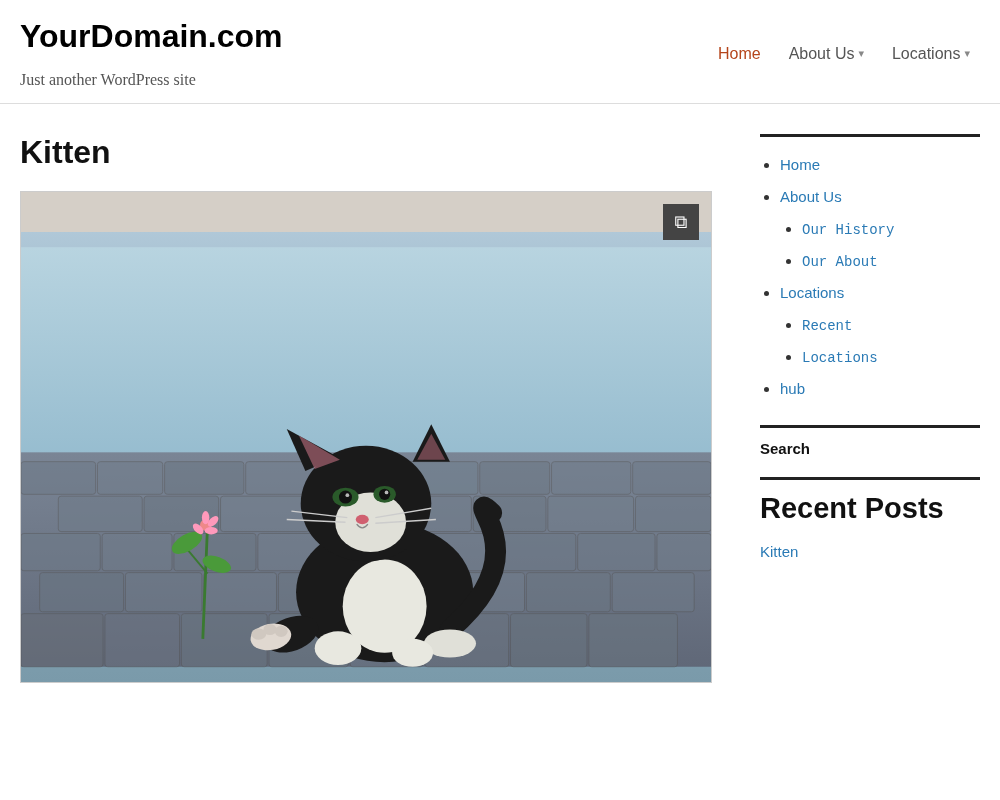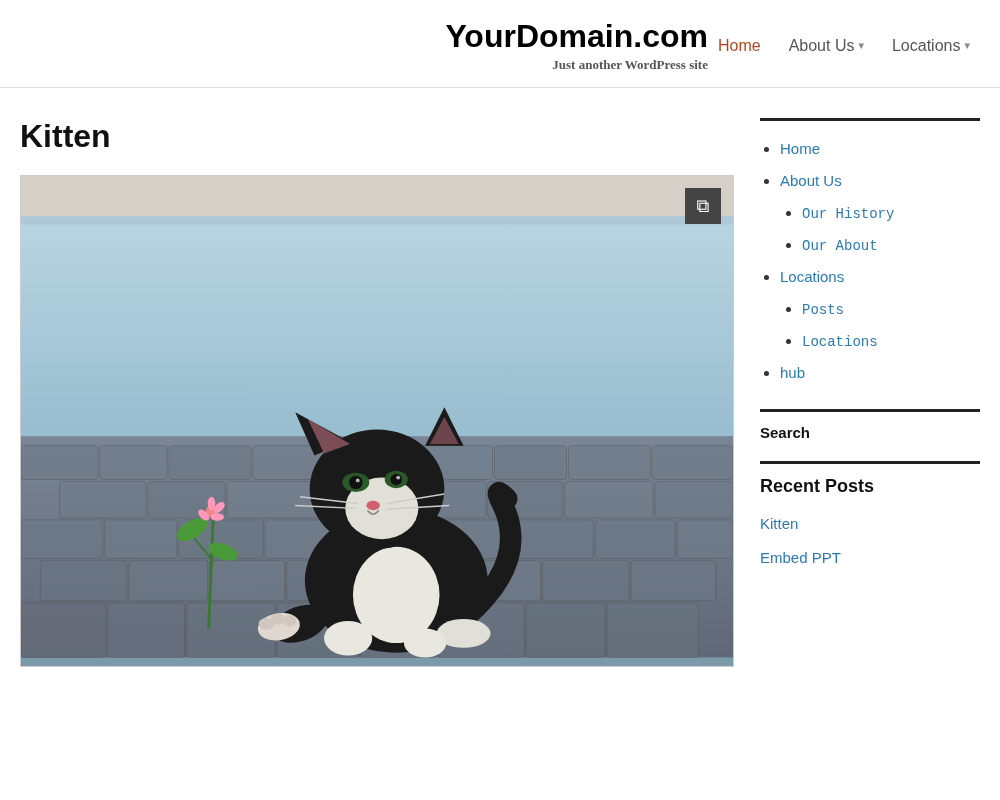--- a/index.html
+++ b/index.html
@@ -6,53 +6,52 @@
     body { font-family: Georgia, 'Times New Roman', serif; background: #fff; color: #333; font-size: 16px; }
 
     
     #site-header {
       display: flex;
       align-items: center;
       justify-content: space-between;
       padding: 18px 20px 14px 20px;
       border-bottom: 1px solid #ddd;
     }
-    #site-branding { flex: 1; text-align: right; }
+    #site-branding { flex: 1; }
     #site-title {
       font-size: 32px;
       font-weight: bold;
       color: #000;
       font-family: Arial, sans-serif;
     }
     #site-tagline {
-      font-size: 13px;
+      font-size: 16px;
       color: #555;
-      margin-top: 2px;
-      font-weight: bold;
+      margin-top: 16px;
     }
     #site-nav { display: flex; align-items: center; gap: 8px; }
     .nav-item {
       display: flex;
       align-items: center;
       padding: 4px 10px;
       font-size: 16px;
       color: #555;
       cursor: pointer;
       font-family: Arial, sans-serif;
       gap: 4px;
       position: relative;
     }
     .nav-item.active { color: #b5451b; }
     .nav-item .chevron { font-size: 11px; color: #888; }
 
     
     #main-wrapper {
       display: flex;
       padding: 30px 20px 20px 20px;
-      gap: 26px;
+      gap: 48px;
       max-width: 1000px;
     }
     #content-area { flex: 1; min-width: 0; }
     #sidebar { width: 220px; flex-shrink: 0; }
 
     
     #post-title {
       font-size: 32px;
       font-weight: bold;
       color: #111;
@@ -150,21 +149,21 @@
       border: 1px solid #bbb;
       border-left: none;
       padding: 6px 10px;
       font-size: 13px;
       cursor: pointer;
       color: #333;
       font-family: Arial, sans-serif;
     }
 
     .recent-posts-title {
-      font-size: 18px;
+      font-size: 29px;
       font-weight: bold;
       color: #111;
       margin-bottom: 10px;
       font-family: Arial, sans-serif;
     }
     .recent-posts-list {
       list-style: none;
       padding: 0;
       line-height: 2.1;
     }
@@ -350,21 +349,21 @@
             </li>
             <li>
               <a href="#">Our About</a>
             </li>
           </ul>
         </li>
         <li>
           <a href="#">Locations</a>
           <ul class="sidebar-nav-sublist">
             <li>
-              <a href="#">Posts</a>
+              <a href="#">Recent</a>
             </li>
             <li>
               <a href="#">Locations</a>
             </li>
           </ul>
         </li>
         <li>
           <a href="#">hub</a>
         </li>
       </ul>
@@ -375,19 +374,16 @@
       <label class="search-label">Search</label>
     </div>
 
     <div class="sidebar-section">
       <hr class="sidebar-divider">
       <div class="recent-posts-title">Recent Posts</div>
       <ul class="recent-posts-list">
         <li>
           <a href="#">Kitten</a>
         </li>
-        <li>
-          <a href="#">Embed PPT</a>
-        </li>
       </ul>
     </div>
   </aside>
 </div>
 
 </body></html>

